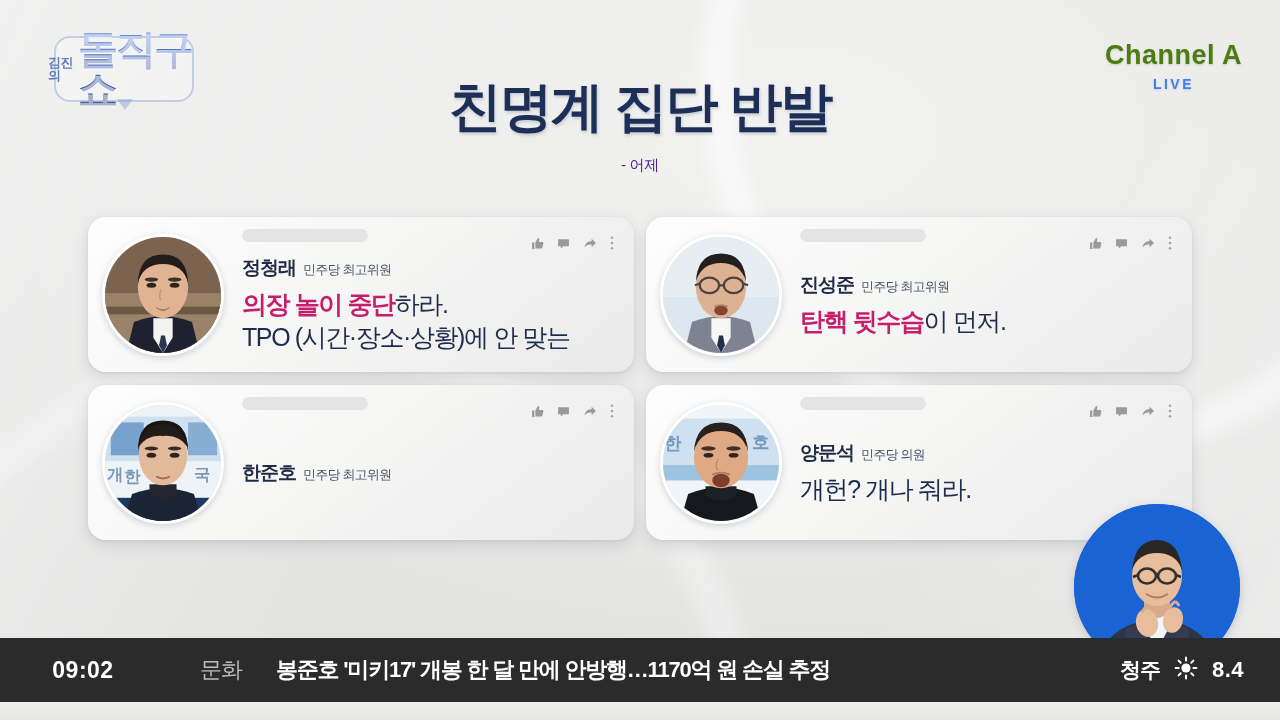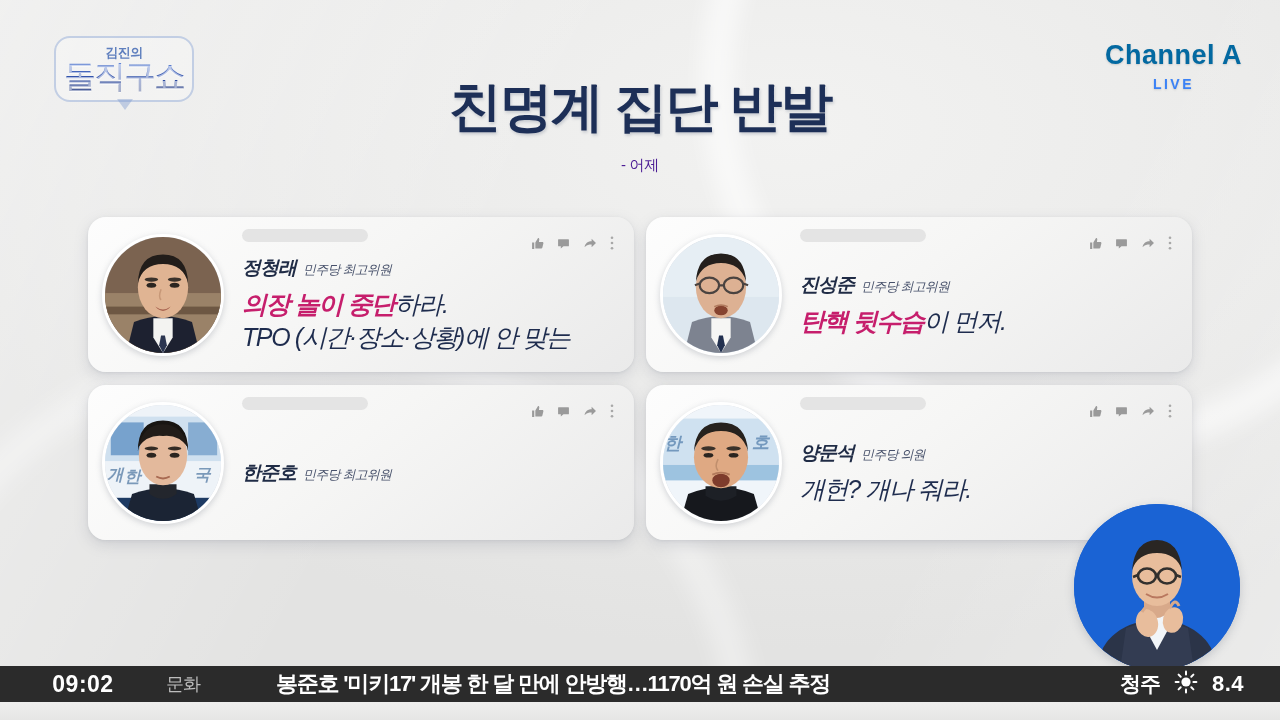--- a/index.html
+++ b/index.html
@@ -34,21 +34,21 @@
   .bg-sheen {
     position:absolute; top:0; left:0; right:0; bottom:0;
     background:linear-gradient(118deg, rgba(255,255,255,0.45) 0%, rgba(255,255,255,0) 38%, rgba(255,255,255,0) 72%, rgba(255,255,255,0.30) 100%);
     pointer-events:none;
   }
 
   
   .program-logo {
     position:absolute; left:48px; top:28px;
     width:152px; height:82px;
-    display:flex; flex-direction:column; align-items:center; justify-content:center;
+    display:flex; align-items:center; justify-content:space-between;
     line-height:1;
   }
   .program-logo .logo-bubble {
     position:absolute; left:6px; top:8px; width:140px; height:66px;
     border:2px solid rgba(120,150,205,0.40);
     border-radius:16px;
     background:rgba(255,255,255,0.28);
   }
   .program-logo .logo-bubble:after{
     content:""; position:absolute; left:50%; bottom:-10px; margin-left:-7px;
@@ -57,35 +57,35 @@
     border-top:11px solid rgba(120,150,205,0.40);
   }
   .program-logo .logo-sub {
     position:relative; z-index:2;
     font-size:13px; font-weight:bold; letter-spacing:-0.5px;
     color:#5f7fbe;
     margin-bottom:1px;
   }
   .program-logo .logo-main {
     position:relative; z-index:2;
-    font-size:32px; font-weight:normal; letter-spacing:-2px;
+    font-size:40px; font-weight:bold; letter-spacing:-2px;
     background:linear-gradient(180deg,#6f93e0 0%, #2f4fa8 55%, #1e3478 100%);
     -webkit-background-clip:text; background-clip:text;
     color:transparent;
     text-shadow:0 1px 0 rgba(255,255,255,0.6);
   }
 
   
   .channel-logo {
     position:absolute; right:38px; top:42px;
     text-align:center; line-height:1;
   }
   .channel-logo .ch-name {
     font-size:27px; font-weight:bold; letter-spacing:0.5px;
-    color:#0369a1;
+    color:#4d7c0f;
     text-shadow:0 1px 2px rgba(140,140,140,0.35);
   }
   .channel-logo .ch-live {
     margin-top:8px;
     font-size:14px; font-weight:bold; letter-spacing:2.5px;
     color:#3b82f6;
     text-shadow:0 1px 2px rgba(140,140,140,0.32);
   }
 
   
@@ -104,21 +104,21 @@
     color:#4c1d95;
   }
 
   
   .card-grid {
     position:absolute; left:88px; top:217px;
     width:1104px;
     display:grid;
     grid-template-columns:546px 546px;
     grid-template-rows:155px 155px;
-    column-gap:12px; row-gap:13px;font-style:italic;
+    column-gap:12px; row-gap:13px;
   }
   .quote-card {
     position:relative;
     border-radius:18px;
     background:linear-gradient(142deg,#fdfdfd 0%, #f6f6f5 46%, #eaeaea 100%);
     box-shadow:0 5px 14px rgba(120,125,140,0.22), 0 1px 3px rgba(120,125,140,0.14);
     display:flex; align-items:center;
     padding:0 16px 0 14px;
     overflow:hidden;
   }
@@ -183,32 +183,32 @@
     width:166px; height:166px; border-radius:50%;
     overflow:hidden;
     box-shadow:0 3px 10px rgba(110,115,130,0.30);
     background:#1a63d4;
   }
   .signer svg { display:block; width:100%; height:100%; }
 
   
   .ticker {
     position:absolute; left:0; right:0; bottom:18px;
-    height:36px;
+    height:64px;
     background:#2b2b2b;
     display:flex; align-items:center;
     color:#ffffff;
   }
   .ticker-time {
     width:166px; text-align:center;
     font-size:23px; font-weight:bold; letter-spacing:0.5px;
   }
   .ticker-category {
-    width:110px; text-align:left;
-    font-size:18px; letter-spacing:-1px;
+    width:110px; text-align:center;
+    font-size:22px; letter-spacing:-1px;
     color:#bdbdbd;
   }
   .ticker-headline {
     flex:1 1 auto;
     font-size:22px; font-weight:bold; letter-spacing:-1.2px;
     white-space:nowrap; overflow:hidden;
   }
   .ticker-weather {
     display:flex; align-items:center; gap:14px;
     padding-right:36px;

